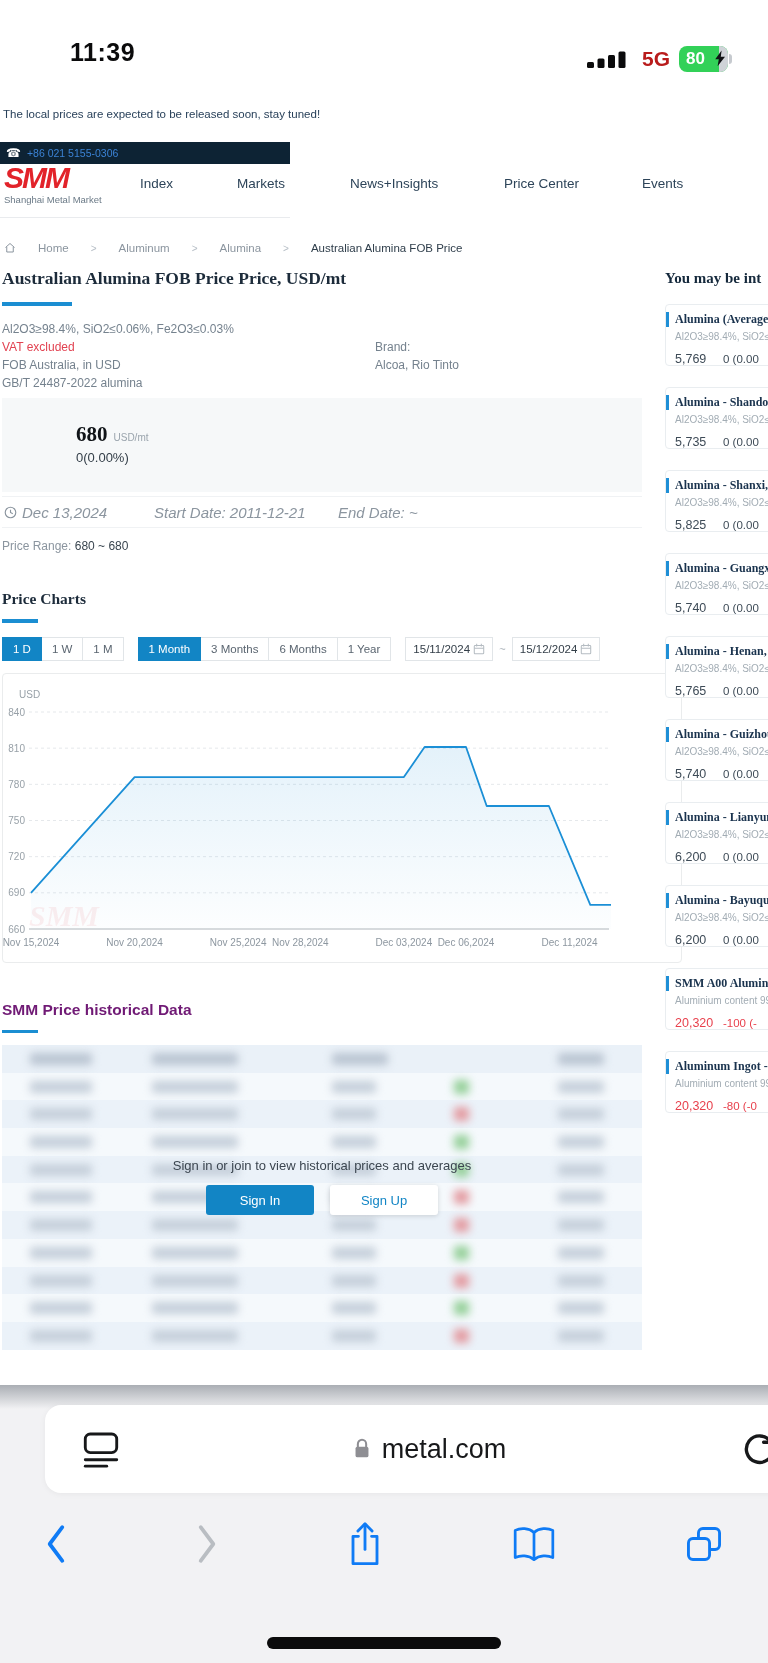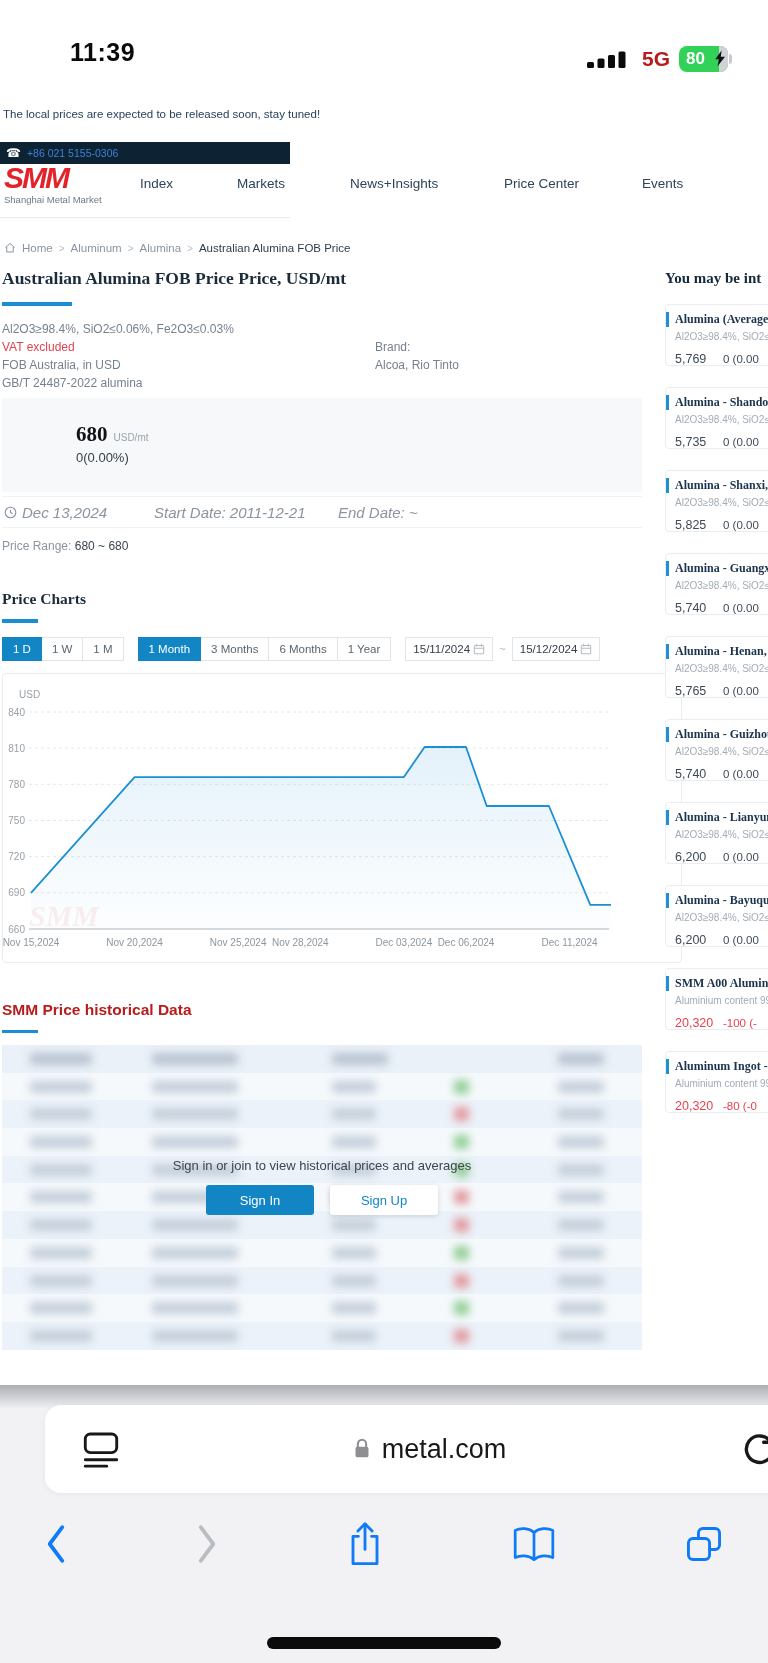--- a/index.html
+++ b/index.html
@@ -27,21 +27,21 @@
 
   
   .nav{position:absolute;top:164px;left:0;width:768px;height:54px;}
   .logo{position:absolute;left:4px;top:0;}
   .logo-smm{font-weight:800;font-style:italic;font-size:30px;line-height:28px;color:#e2232a;letter-spacing:-2px;}
   .logo-sub{font-size:9.5px;color:#6b7a87;margin-top:2px;}
   .nav-item{position:absolute;top:12px;font-size:13.5px;color:#2d4459;cursor:pointer;}
   .nav-underline{position:absolute;left:0;top:53px;width:290px;height:1px;background:#e9ebee;}
 
   
-  .breadcrumb{position:absolute;top:242px;left:4px;display:flex;align-items:center;gap:6px;
+  .breadcrumb{position:absolute;top:242px;left:4px;display:flex;align-items:center;gap:22px;
               font-size:11.5px;color:#8b959f;}
   .breadcrumb .sep{color:#b6bec6;font-size:10px;}
   .breadcrumb .current{color:#2e3d4a;}
 
   
   .main{position:absolute;left:2px;top:268px;width:640px;}
   .page-title{font-family:"Liberation Serif",serif;font-size:17.5px;font-weight:700;color:#1c2b3a;margin:0;}
   .title-bar{width:70px;height:4px;background:#1b8ed2;margin-top:13px;}
   .specs{margin-top:14px;position:relative;font-size:12px;color:#75828e;line-height:18px;}
   .vat{color:#e24251;}
@@ -49,21 +49,21 @@
   .pricebox{margin-top:6px;width:640px;height:94px;background:#f6f8f9;position:relative;}
   .big-price{position:absolute;left:74px;top:24px;font-family:"Liberation Serif",serif;font-size:21px;font-weight:700;color:#101418;}
   .big-unit{font-family:"Liberation Sans",sans-serif;font-size:10px;font-weight:400;color:#9aa4ad;margin-left:6px;}
   .big-chg{position:absolute;left:74px;top:52px;font-size:13px;color:#333e48;}
   .daterow{margin-top:4px;height:30px;border-top:1px solid #f0f2f4;border-bottom:1px solid #f0f2f4;
            position:relative;font-size:15px;color:#8b959f;font-style:italic;}
   .dr-item{position:absolute;top:7px;display:flex;align-items:center;gap:5px;}
   .pricerange{padding:11px 0;font-size:12px;color:#8b959f;}
   .pricerange b{color:#3a4650;font-weight:400;}
   .h2{font-family:"Liberation Serif",serif;font-size:15.5px;font-weight:700;color:#1c2b3a;margin:26px 0 0;}
-  .h2-sans{font-family:"Liberation Sans",sans-serif;font-size:15.5px;font-weight:700;color:#b91c1c;margin:38px 0 0;}
+  .h2-sans{font-family:"Liberation Sans",sans-serif;font-size:15.5px;font-weight:700;color:#701a75;margin:38px 0 0;}
   .h2-bar{width:36px;height:3.5px;background:#1b8ed2;margin-top:11px;}
 
   .controls{margin-top:14px;display:flex;align-items:center;}
   .seg{display:flex;}
   .seg + .seg{margin-left:14px;}
   .tab{height:24px;box-sizing:border-box;border:1px solid #e1e5e8;background:#fff;color:#5a6570;
        font-size:11.5px;display:flex;align-items:center;justify-content:center;padding:0 10px;cursor:pointer;}
   .tab + .tab{border-left:none;}
   .tab.active{background:#1285c5;border-color:#1285c5;color:#fff;}
   .dates{margin-left:14px;display:flex;align-items:center;gap:6px;}

